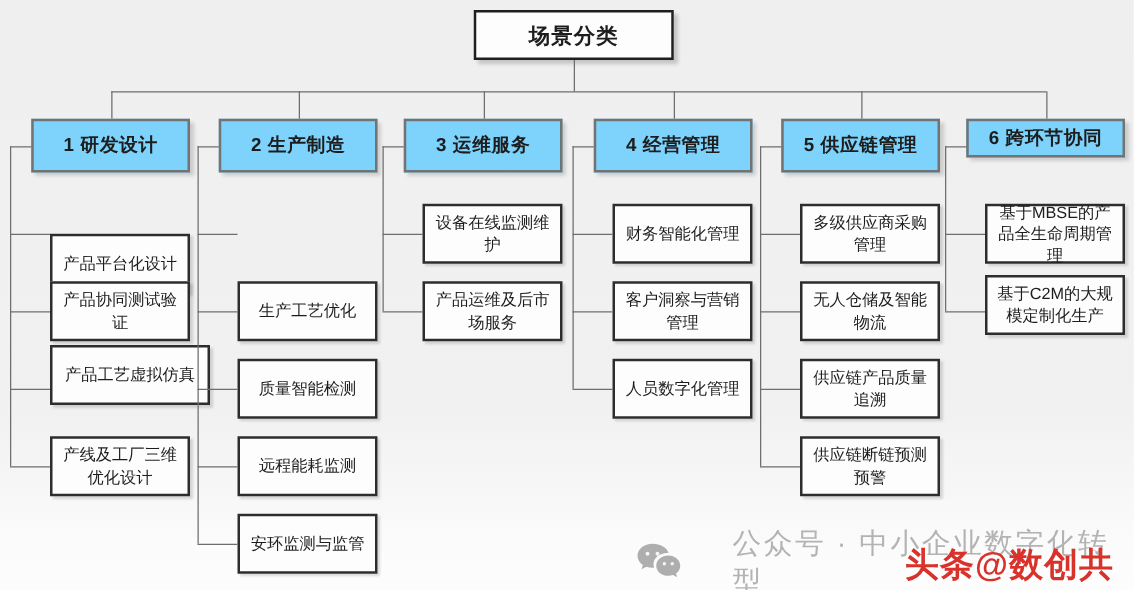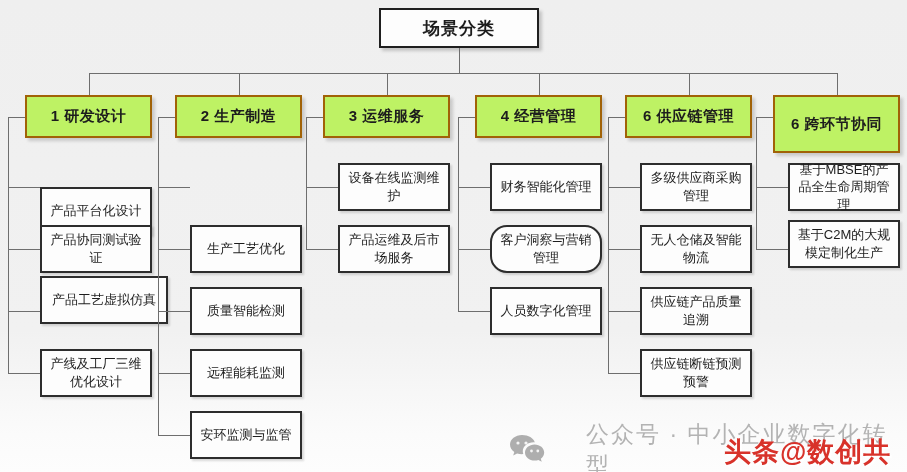--- a/index.html
+++ b/index.html
@@ -11,22 +11,22 @@
   }
   #tree{position:absolute;inset:0;}
   .cline{position:absolute;background:#6e6e6e;}
   .rootbox{
     position:absolute;left:379px;top:8px;width:160px;height:40px;box-sizing:border-box;
     background:#fdfdfd;border:2px solid #1f1f1f;box-shadow:3px 3px 3px rgba(0,0,0,.18);
     display:flex;align-items:center;justify-content:center;
     font-size:17px;font-weight:bold;letter-spacing:1px;
   }
   .hbox{
-    position:absolute;box-sizing:border-box;background:#bef264;
-    border:2px solid #a16207;box-shadow:3px 3px 3px rgba(0,0,0,.16);
+    position:absolute;box-sizing:border-box;background:#7dd3fc;
+    border:2px solid #737373;box-shadow:3px 3px 3px rgba(0,0,0,.16);
     display:flex;align-items:center;justify-content:center;
     font-size:15px;font-weight:bold;letter-spacing:.5px;
   }
   .cbox{
     position:absolute;box-sizing:border-box;background:#fdfdfd;
     border:2px solid #2d2d2d;box-shadow:2px 2px 2px rgba(0,0,0,.14);
     display:flex;align-items:center;justify-content:center;
     font-size:13px;line-height:1.35;text-align:center;padding:2px 4px;
   }
   .wm-wechat{
@@ -77,38 +77,38 @@
     <div class="cbox" style="left: 338px; top: 163px; width: 112px; height: 48px;">设备在线监测维护</div>
     <div class="cline" style="left: 306px; top: 249px; width: 32px; height: 1px;"></div>
     <div class="cbox" style="left: 338px; top: 225px; width: 112px; height: 48px;">产品运维及后市场服务</div>
     <div class="cline" style="left: 306px; top: 117px; width: 1px; height: 132px;"></div>
     <div class="cline" style="left: 539px; top: 73px; width: 1px; height: 22px;"></div>
     <div class="hbox" style="left: 475px; top: 95px; width: 127px; height: 43px;">4 经营管理</div>
     <div class="cline" style="left: 458px; top: 117px; width: 17px; height: 1px;"></div>
     <div class="cline" style="left: 458px; top: 187px; width: 32px; height: 1px;"></div>
     <div class="cbox" style="left: 490px; top: 163px; width: 112px; height: 48px;">财务智能化管理</div>
     <div class="cline" style="left: 458px; top: 249px; width: 32px; height: 1px;"></div>
-    <div class="cbox" style="left: 490px; top: 225px; width: 112px; height: 48px; border-radius: 17px;">客户洞察与营销管理</div>
+    <div class="cbox" style="left: 490px; top: 225px; width: 112px; height: 48px;">客户洞察与营销管理</div>
     <div class="cline" style="left: 458px; top: 311px; width: 32px; height: 1px;"></div>
     <div class="cbox" style="left: 490px; top: 287px; width: 112px; height: 48px;">人员数字化管理</div>
     <div class="cline" style="left: 458px; top: 117px; width: 1px; height: 194px;"></div>
     <div class="cline" style="left: 689px; top: 73px; width: 1px; height: 22px;"></div>
-    <div class="hbox" style="left: 625px; top: 95px; width: 127px; height: 43px;">6 供应链管理</div>
+    <div class="hbox" style="left: 625px; top: 95px; width: 127px; height: 43px;">5 供应链管理</div>
     <div class="cline" style="left: 608px; top: 117px; width: 17px; height: 1px;"></div>
     <div class="cline" style="left: 608px; top: 187px; width: 32px; height: 1px;"></div>
     <div class="cbox" style="left: 640px; top: 163px; width: 112px; height: 48px;">多级供应商采购管理</div>
     <div class="cline" style="left: 608px; top: 249px; width: 32px; height: 1px;"></div>
     <div class="cbox" style="left: 640px; top: 225px; width: 112px; height: 48px;">无人仓储及智能物流</div>
     <div class="cline" style="left: 608px; top: 311px; width: 32px; height: 1px;"></div>
     <div class="cbox" style="left: 640px; top: 287px; width: 112px; height: 48px;">供应链产品质量追溯</div>
     <div class="cline" style="left: 608px; top: 373px; width: 32px; height: 1px;"></div>
     <div class="cbox" style="left: 640px; top: 349px; width: 112px; height: 48px;">供应链断链预测预警</div>
     <div class="cline" style="left: 608px; top: 117px; width: 1px; height: 256px;"></div>
     <div class="cline" style="left: 837px; top: 73px; width: 1px; height: 22px;"></div>
-    <div class="hbox" style="left: 773px; top: 95px; width: 127px; height: 58px;">6 跨环节协同</div>
+    <div class="hbox" style="left: 773px; top: 95px; width: 127px; height: 31px;">6 跨环节协同</div>
     <div class="cline" style="left: 756px; top: 117px; width: 17px; height: 1px;"></div>
     <div class="cline" style="left: 756px; top: 187px; width: 32px; height: 1px;"></div>
     <div class="cbox" style="left: 788px; top: 163px; width: 112px; height: 48px;">基于MBSE的产品全生命周期管理</div>
     <div class="cline" style="left: 756px; top: 249px; width: 32px; height: 1px;"></div>
     <div class="cbox" style="left: 788px; top: 220px; width: 112px; height: 48px;">基于C2M的大规模定制化生产</div>
     <div class="cline" style="left: 756px; top: 117px; width: 1px; height: 132px;"></div>
   </div>
 
 <div class="wm-wechat" style="color: rgb(179, 179, 179); gap: 40px;">
   <span style="display:inline-flex;">

